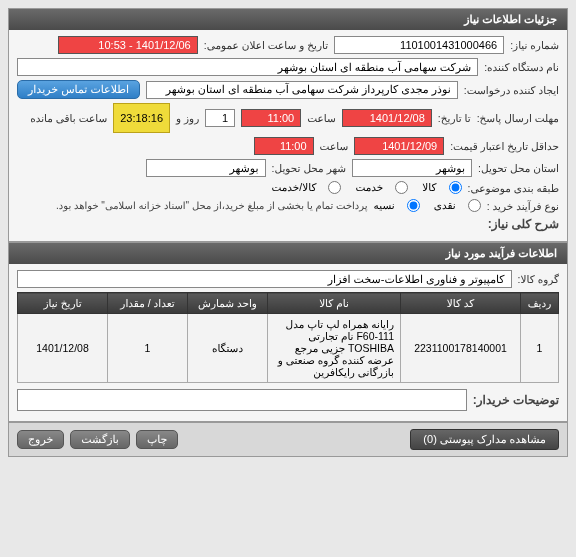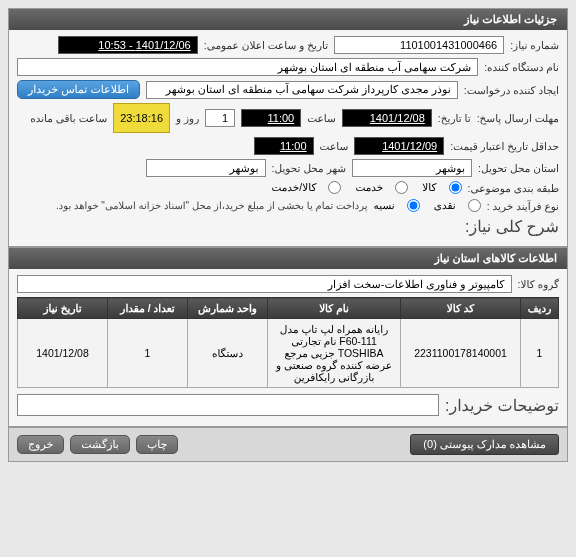--- a/index.html
+++ b/index.html
@@ -37,21 +37,21 @@
 }
 .field {
   background: #fff;
   border: 1px solid #888;
   padding: 1px 6px;
   font-size: 11px;
   min-height: 18px;
   display: inline-flex;
   align-items: center;
 }
-.field.date { background:#000000; color:#fff; border-color:#555;text-decoration:underline; }
+.field.date { background:#ef4444; color:#fff; border-color:#555; }
 .btn {
   background: linear-gradient(#5aa3e0,#2f7fc7);
   color:#fff;
   border:1px solid #2a6ca8;
   border-radius:5px;
   padding:2px 10px;
   font-size:11px;
   cursor:pointer;
 }
 .btn.gray { background:linear-gradient(#888,#666); border-color:#555;}
@@ -62,32 +62,32 @@
 .radio-group input { margin:0;}
 .desc-box {
   background:#585858;
   color:#eee;
   border:1px solid #333;
   padding:6px 8px;
   font-size:10.5px;
   line-height:1.5;
   width:100%;
 }
-.sublabel{ color:#444; font-weight:normal; font-size:16px; white-space:nowrap;}
+.sublabel{ color:#444; font-weight:bold; font-size:12px; white-space:nowrap;}
 table.list {
   width:100%;
   border-collapse:collapse;
   background:#fff;
   margin-top:4px;
 }
 table.list th {
   background:linear-gradient(#5a5a5a,#3a3a3a);
   color:#fff;
   font-size:10.5px;
-  font-weight:bold;
+  font-weight:normal;
   padding:4px 6px;
   border:1px solid #333;
 }
 table.list td {
   border:1px solid #aaa;
   padding:4px 6px;
   font-size:10.5px;
   text-align:center;
   background:#f3f3f3;
 }
@@ -198,21 +198,21 @@
     </div>
 
     <div class="row" style="align-items:flex-start">
       <span class="sublabel">شرح کلی نیاز:</span>
     </div>
 
   </div>
 </div>
 
 <div class="panel">
-  <div class="panel-header">اطلاعات کالاهای استان نیاز</div>
+  <div class="panel-header">اطلاعات فرآیند مورد نیاز</div>
   <div class="panel-body">
 
     <div class="row">
       <span class="label">گروه کالا:</span>
       <span class="field flex1">کامپیوتر و فناوری اطلاعات-سخت افزار</span>
     </div>
 
     <table class="list">
       <thead>
         <tr>
@@ -221,21 +221,21 @@
           <th>نام کالا</th>
           <th style="width:80px">واحد شمارش</th>
           <th style="width:80px">تعداد / مقدار</th>
           <th style="width:90px">تاریخ نیاز</th>
         </tr>
       </thead>
       <tbody>
         <tr>
           <td>1</td>
           <td>2231100178140001</td>
-          <td style="text-align:center">رایانه همراه لپ تاپ مدل F60-111 نام تجارتی TOSHIBA جزیی مرجع عرضه کننده گروه صنعتی و بازرگانی رایکافرین</td>
+          <td style="text-align:right">رایانه همراه لپ تاپ مدل F60-111 نام تجارتی TOSHIBA جزیی مرجع عرضه کننده گروه صنعتی و بازرگانی رایکافرین</td>
           <td>دستگاه</td>
           <td>1</td>
           <td>1401/12/08</td>
         </tr>
       </tbody>
     </table>
 
     <div class="row" style="margin-top:6px">
       <span class="sublabel">توضیحات خریدار:</span>
       <span class="field flex1" style="min-height:22px"></span>

